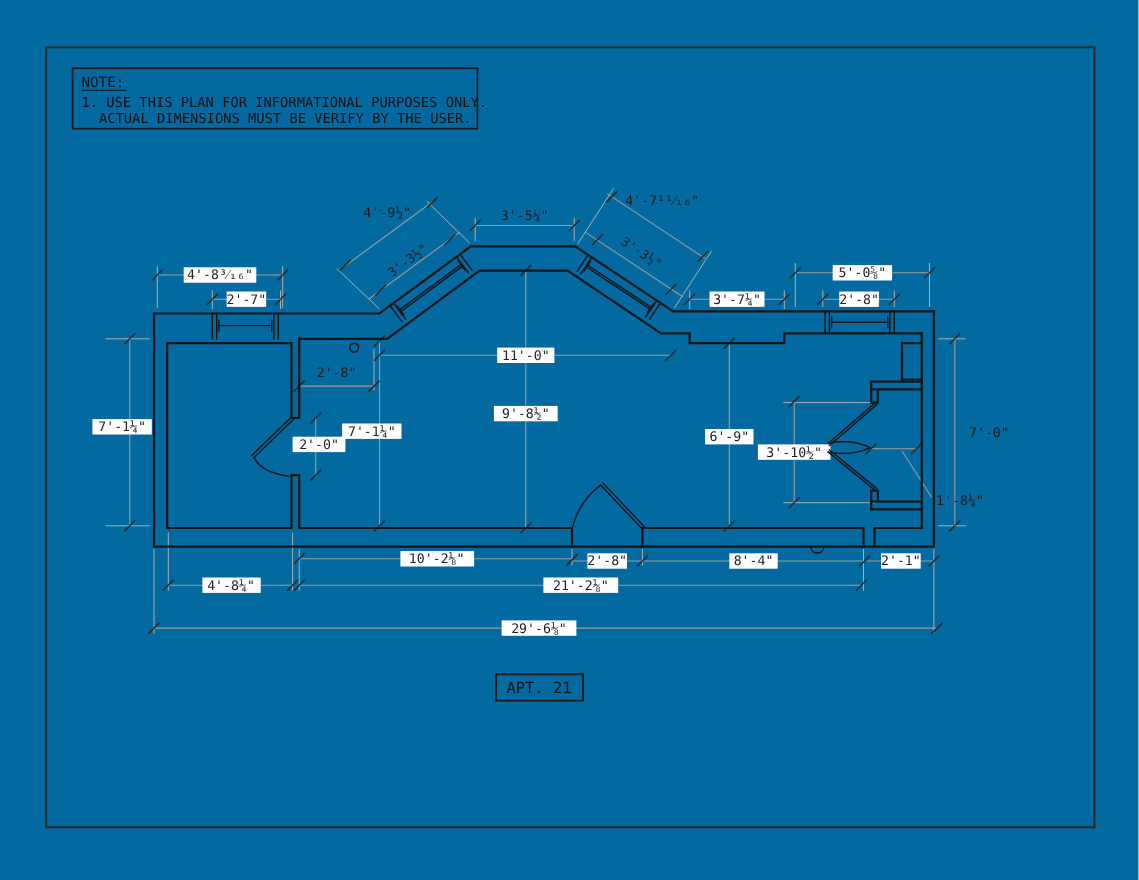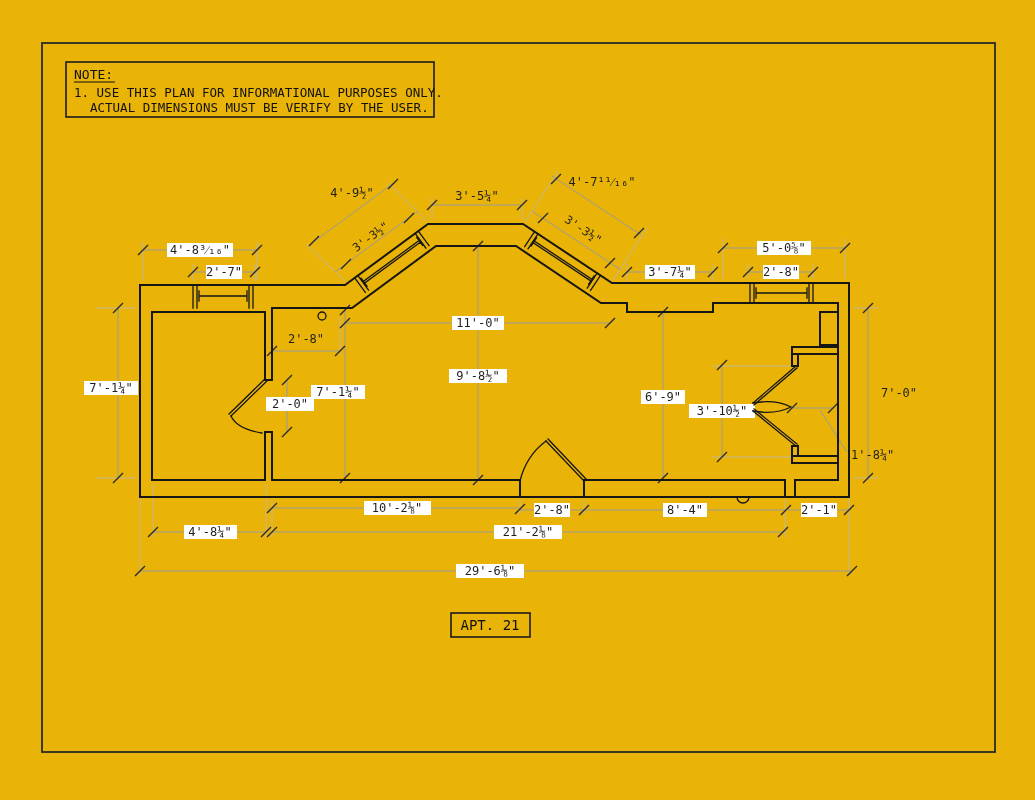--- a/index.html
+++ b/index.html
@@ -1,16 +1,16 @@
 <!DOCTYPE html>
 <html><head>
 <meta charset="utf-8">
 <style>
   html,body{margin:0;padding:0;background:#ffffff;}
-  .stage{width:1035px;height:800px;position:relative;background:#eab308;}
+  .stage{width:1035px;height:800px;position:relative;background:#0369a1;}
   svg{display:block;}
   .w   {stroke:#161616;stroke-width:2;fill:none;stroke-linejoin:miter;stroke-linecap:square;}
   .w2  {stroke:#161616;stroke-width:1.3;fill:none;stroke-linecap:square;}
   .dim {stroke:#9a9a9a;stroke-width:1;fill:none;}
   .ext {stroke:#b9b9b9;stroke-width:.8;fill:none;}
   .tick{stroke:#2a2a2a;stroke-width:1.4;fill:none;}
   .mask{fill:#ffffff;}
   .lbl {font-family:"DejaVu Sans Mono",monospace;font-size:12px;fill:#1f1f1f;text-anchor:middle;}
   .lblS{font-family:"DejaVu Sans Mono",monospace;font-size:11.5px;fill:#1f1f1f;text-anchor:middle;}
   .note-h{font-family:"DejaVu Sans Mono",monospace;font-size:13px;fill:#111;}

